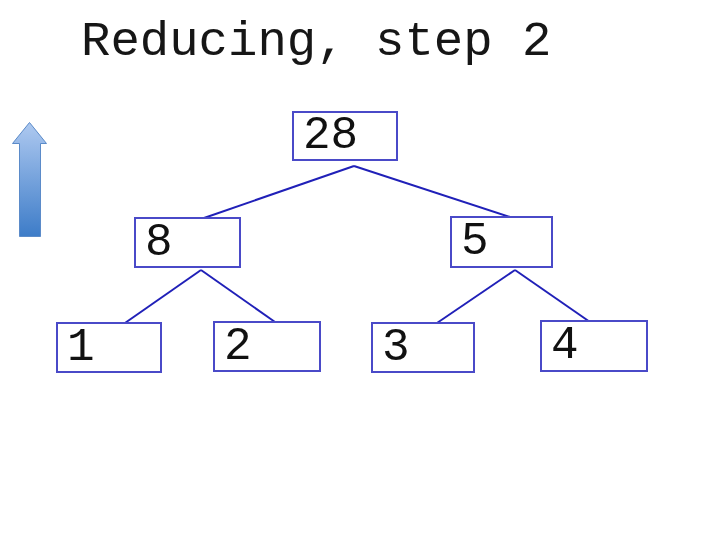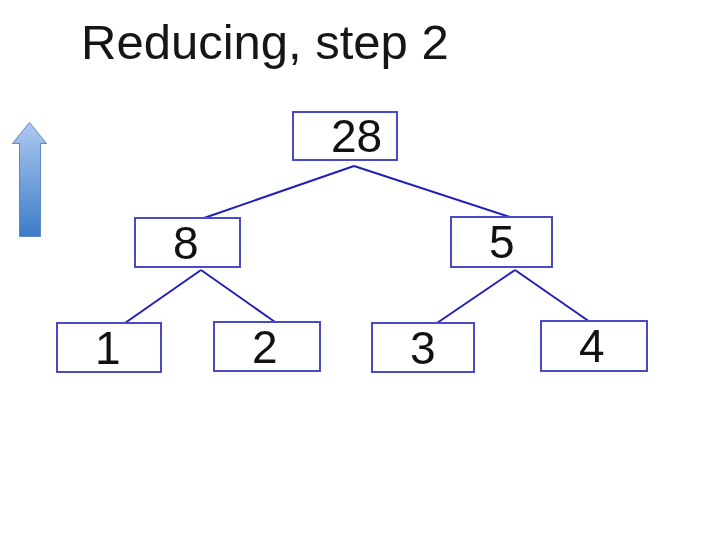--- a/index.html
+++ b/index.html
@@ -16,21 +16,21 @@
     margin: 0;
     padding: 0;
     background: #ffffff;
   }
   .slide {
     position: relative;
     width: 720px;
     height: 540px;
     background: var(--bg);
     overflow: hidden;
-    font-family: Liberation Sans, sans-serif;
+    font-family: Liberation Mono, monospace;
   }
   .title {
     position: absolute;
     left: 81px;
     top: 16px;
     margin: 0;
     font-size: 49px;
     line-height: 1.1;
     font-weight: normal;
     letter-spacing: 0px;
@@ -68,21 +68,21 @@
     position: absolute;
     box-sizing: border-box;
     border: 2px solid var(--box-border);
     background: var(--bg);
     color: var(--node-text);
     font-size: 46px;
     line-height: 1;
     display: flex;
     align-items: center;
     justify-content: flex-start;
-    padding-left: 37px;
+    padding-left: 9px;
   }
 </style>
 </head>
 <body>
 
 <div class="slide">
 
   <h1 class="title">Reducing, step 2</h1>
 
   <svg class="arrow" viewBox="0 0 37 117" aria-hidden="true">

